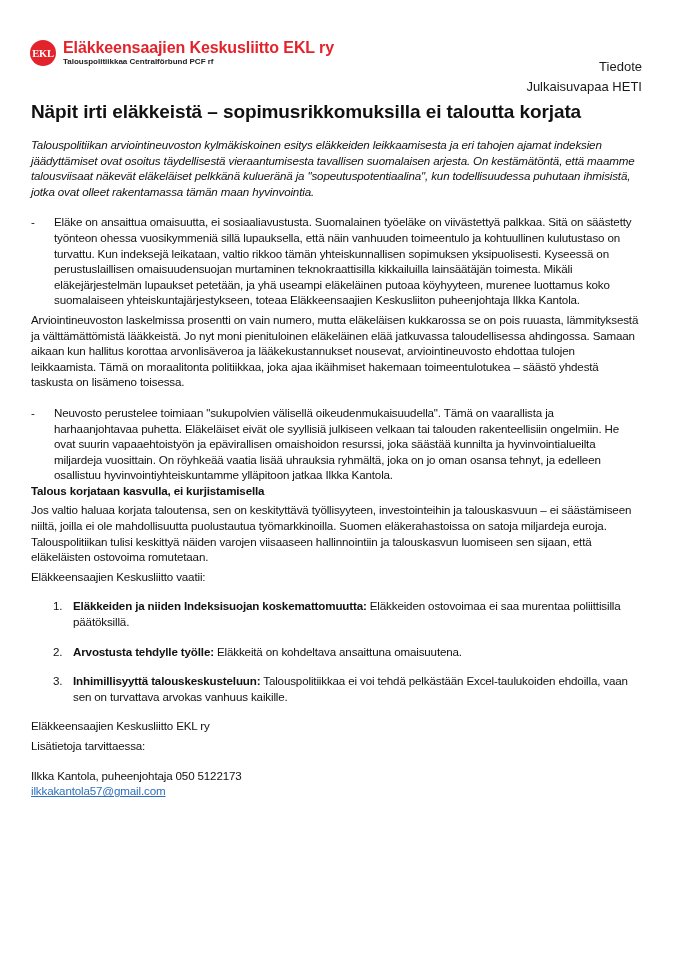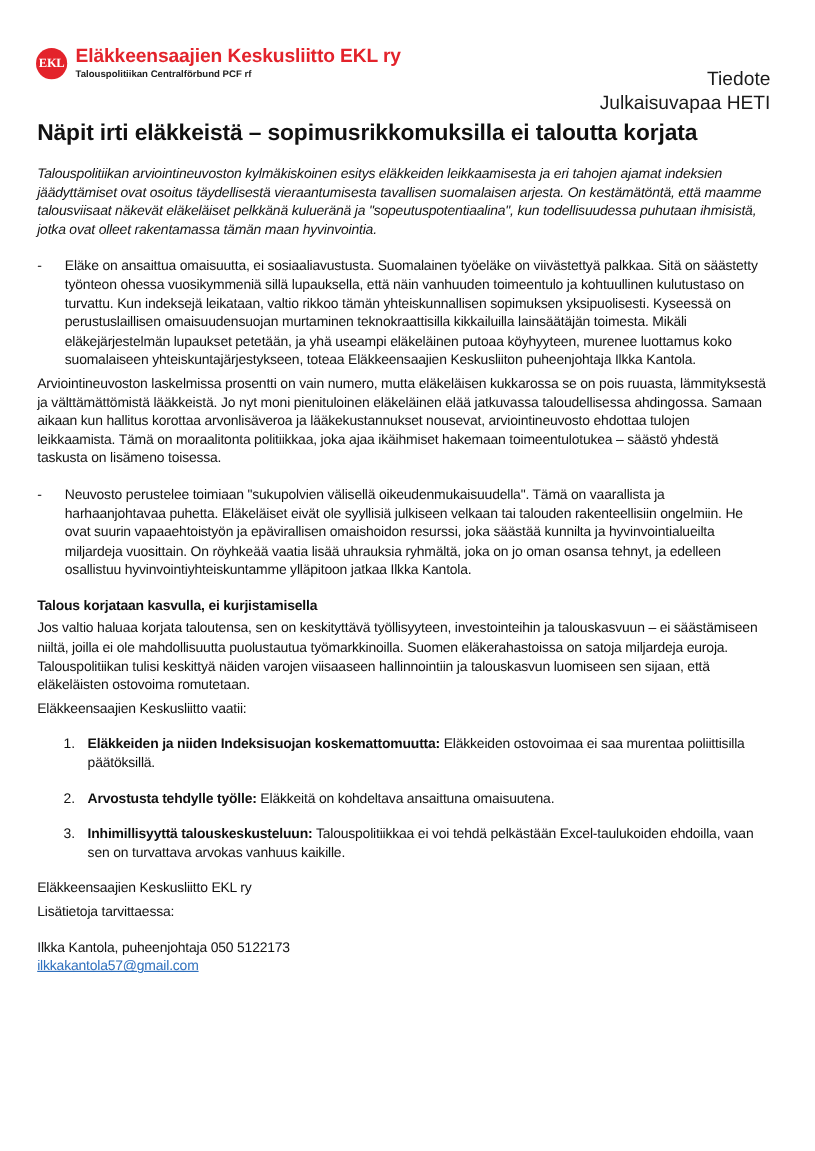--- a/index.html
+++ b/index.html
@@ -10,47 +10,47 @@
     .header { position: absolute; left: 30px; top: 40px; display: flex; align-items: center; }
     .logo-circle {
       width: 26px; height: 26px; border-radius: 50%; background: #e3232b;
       color: #fff; font-family: "Liberation Serif", serif; font-weight: bold;
       font-size: 10.5px; display: flex; align-items: center; justify-content: center;
       letter-spacing: -0.3px;
     }
     .org-names { margin-left: 7px; line-height: 1; }
     .org-name { color: #e3232b; font-weight: bold; font-size: 16px; letter-spacing: -0.1px; }
     .org-subname { color: #222; font-weight: bold; font-size: 8px; margin-top: 2px; }
-    .meta { position: absolute; right: 37px; top: 57px; text-align: right; font-size: 16px; line-height: 20px; color: #1a1a1a; }
+    .meta { position: absolute; right: 37px; top: 57px; text-align: right; font-size: 13px; line-height: 20px; color: #1a1a1a; }
     .doc-title { position: absolute; left: 31px; top: 101px; font-weight: bold; font-size: 19px; letter-spacing: -0.1px; }
     .content { position: absolute; left: 31px; top: 137px; width: 610px; font-size: 11.6px; line-height: 15.6px; letter-spacing: -0.15px; }
     p { margin: 0; }
     .intro { font-style: italic; }
     .dash-item { position: relative; padding-left: 23px; margin-top: 15px; }
     .dash-item .dash { position: absolute; left: 0; top: 0; }
     .para { margin-top: 4px; }
-    .subhead { font-weight: bold; margin-top: 14px; }
+    .subhead { font-weight: bold; }
     .num-list { margin-top: 14px; padding-left: 22px; }
     .num-item { position: relative; padding-left: 20px; margin-bottom: 14px; }
     .num-item .num { position: absolute; left: 0; top: 0; }
     .num-item b { font-weight: bold; }
     .bold-par { font-weight: bold; margin-top: 4px; }
     .contact-line { margin-top: 14px; }
     .email { color: #2e6fbd; text-decoration: underline; display: block; }
   </style>
 </head>
 <body>
 
 <div class="header">
   <div class="logo-circle">
     <span>EKL</span>
   </div>
   <div class="org-names">
     <div class="org-name">Eläkkeensaajien Keskusliitto EKL ry</div>
-    <div class="org-subname">Talouspolitiikan Centralförbund PCF rf</div>
+    <div class="org-subname">Talouspolitiikkaa Centralförbund PCF rf</div>
   </div>
 </div>
 
 <div class="meta">
   <div>Tiedote</div>
   <div>Julkaisuvapaa HETI</div>
 </div>
 
 <div class="doc-title">Näpit irti eläkkeistä – sopimusrikkomuksilla ei taloutta korjata</div>
 

